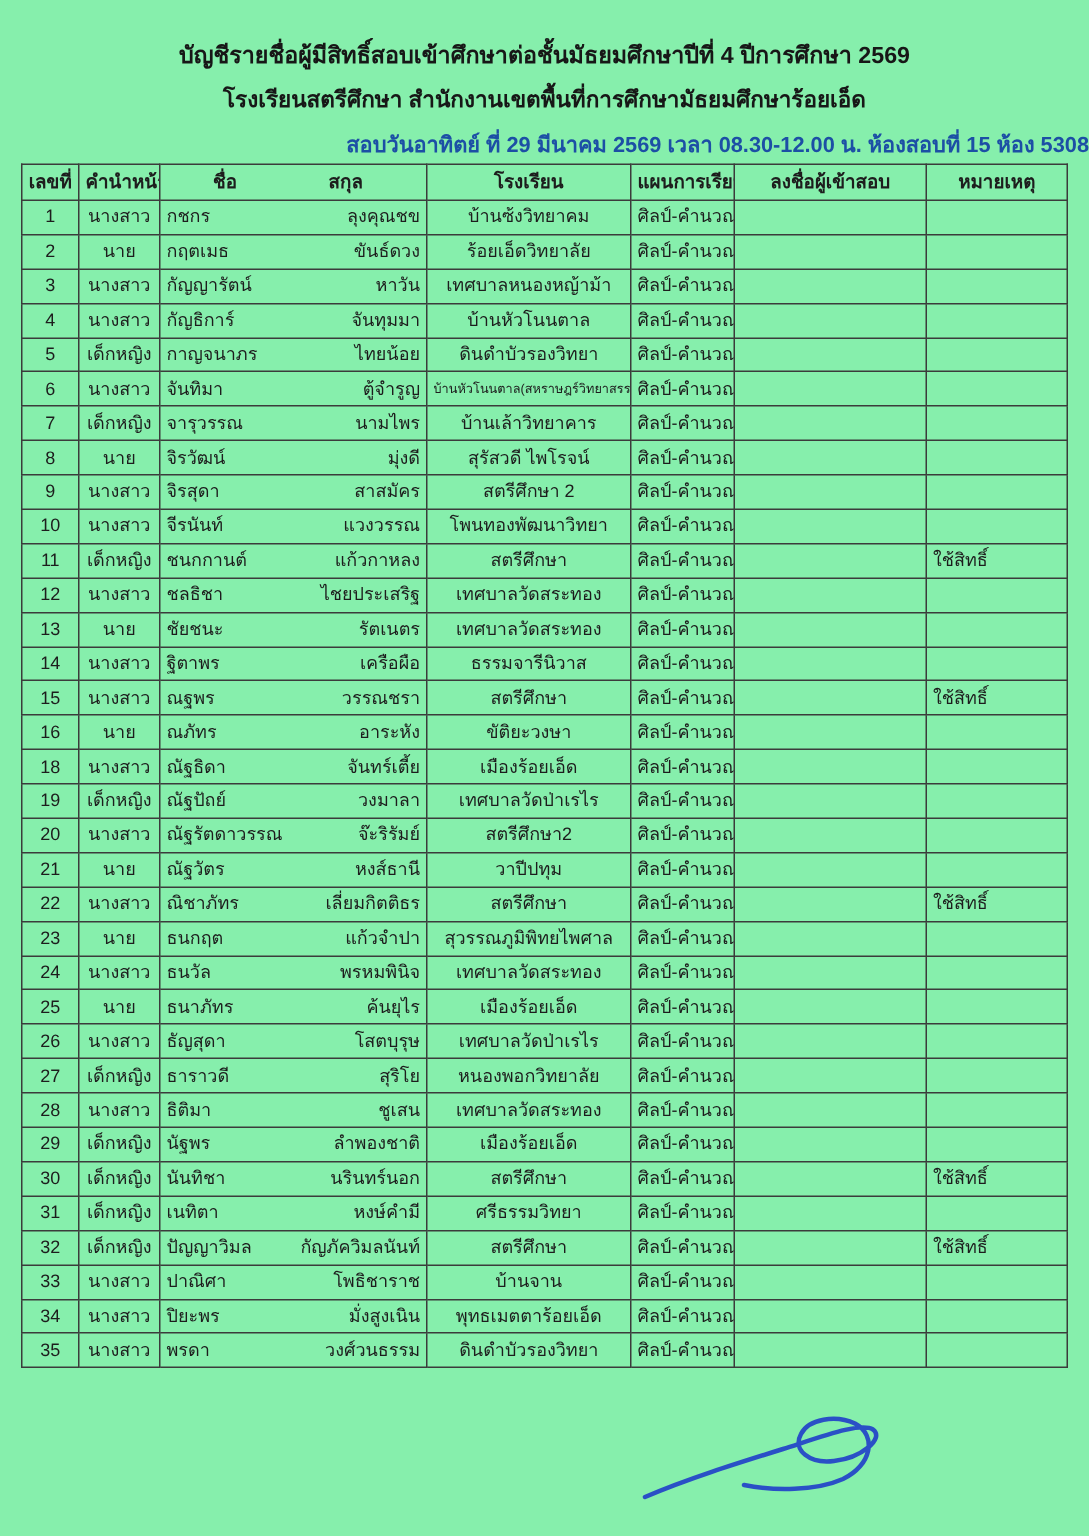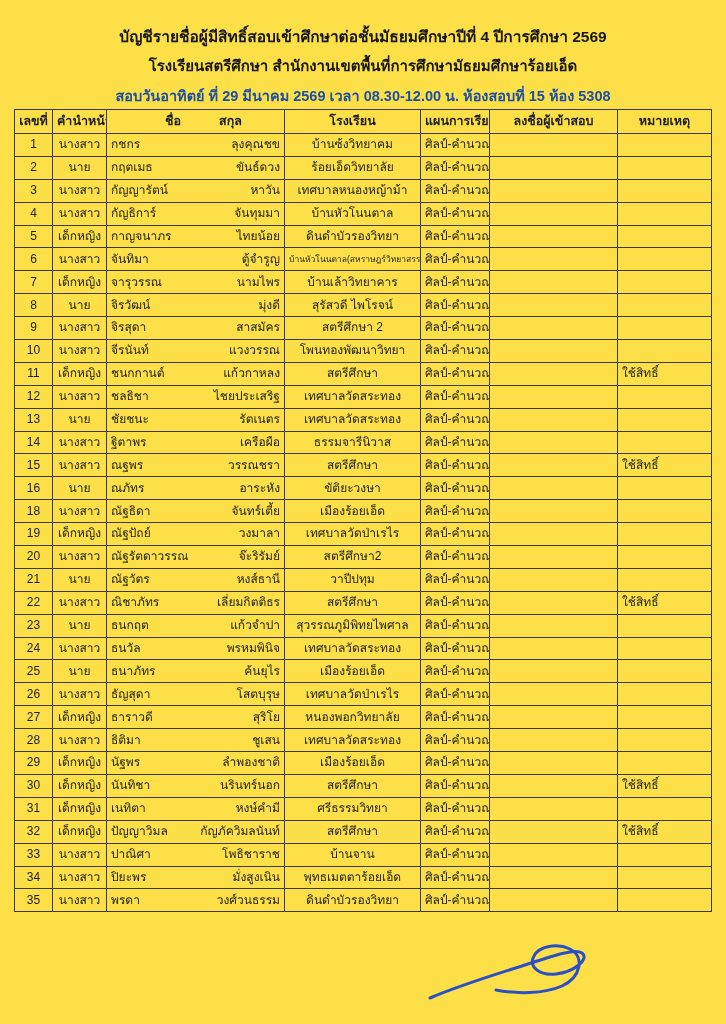--- a/index.html
+++ b/index.html
@@ -1,32 +1,32 @@
 <!DOCTYPE html>
 <html><head>
 <meta charset="utf-8">
 <style>
   html,body { margin:0; padding:0; background:#e8e8e8; }
   .page {
     position:relative; width:726px; height:1024px; margin:0 auto;
-    background:#fde047; overflow:hidden;
+    background:#86efac; overflow:hidden;
     font-family:"Liberation Sans","DejaVu Sans",sans-serif;
     color:#1d1d1d;
   }
   .doc-title {
     position:absolute; top:24px; left:0; width:100%;
     text-align:center; font-size:15.5px; font-weight:bold; color:#171717;
   }
   .doc-subtitle {
     position:absolute; top:54px; left:0; width:100%;
     text-align:center; font-size:15px; font-weight:bold; color:#171717;
   }
   .exam-info {
     position:absolute; top:84px; left:0; width:100%;
-    text-align:center; font-size:14.5px; font-weight:bold;
+    text-align:right; font-size:14.5px; font-weight:bold;
   }
   table.roster {
     position:absolute; top:109px; left:14px; width:698px;
     border-collapse:collapse; table-layout:fixed;border-radius:17px;
   }
   table.roster th, table.roster td {
     border:1px solid #3b3b3b;
     font-size:12px; line-height:1.1;
     padding:1px 4px; overflow:hidden; white-space:nowrap;
     height:22.9px; box-sizing:border-box;
@@ -36,21 +36,21 @@
   .col-prefix { width:54px;  text-align:center; }
   .col-first  { width:66px;  text-align:left; border-right:none !important; }
   .col-last   { width:113px; text-align:right; border-left:none !important; }
   .col-school { width:136px; text-align:center; }
   .col-school.small { font-size:8.5px; }
   .col-program{ width:69px;  text-align:left; }
   .col-sign   { width:128px; }
   .col-note   { width:94px;  }
   th.name-span { text-align:left; padding:1px 0; }
   th.name-span .name-wrap { display:flex; }
-  th.name-span .h-first { width:62px; padding-left:8px; text-align:right; }
+  th.name-span .h-first { width:62px; padding-left:8px; text-align:center; }
   th.name-span .h-last  { flex:1; text-align:center; }
   .signature-svg {
     position:absolute; left:424px; top:936px; width:192px; height:76px;
     z-index:5; pointer-events:none;
   }
 </style>
 </head>
 <body>
 
 <div class="page">

